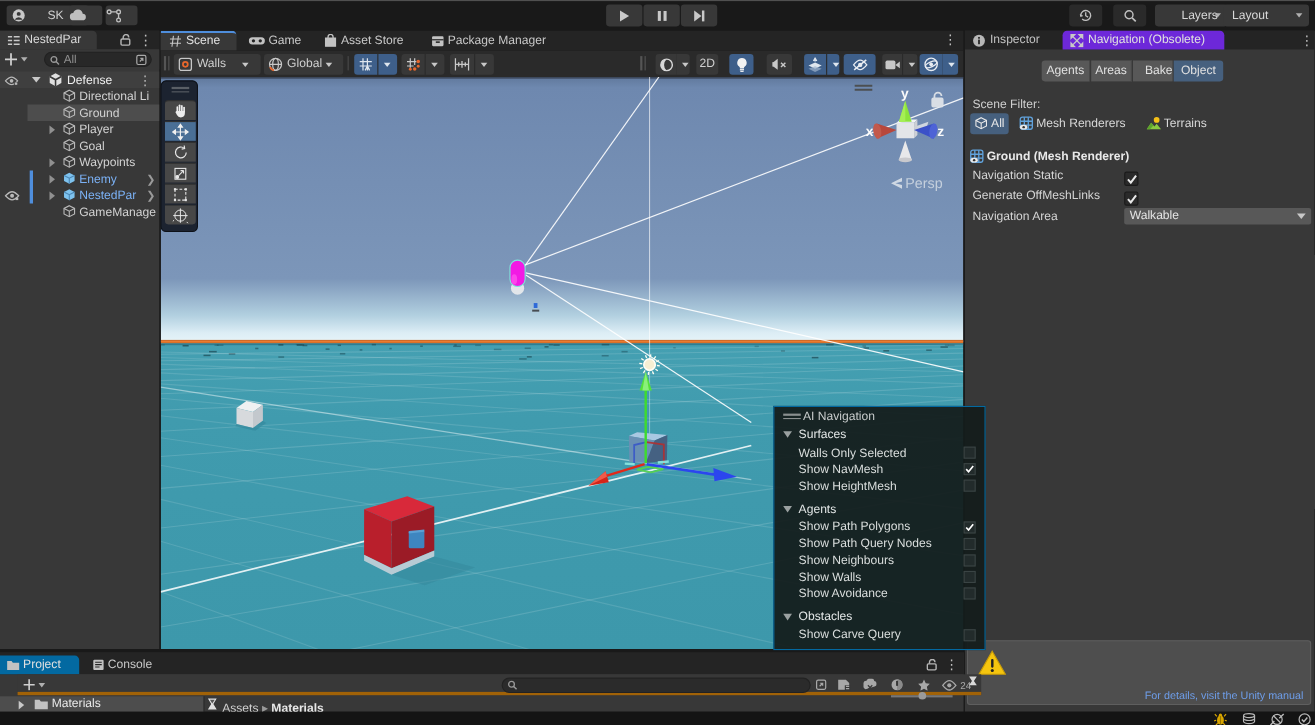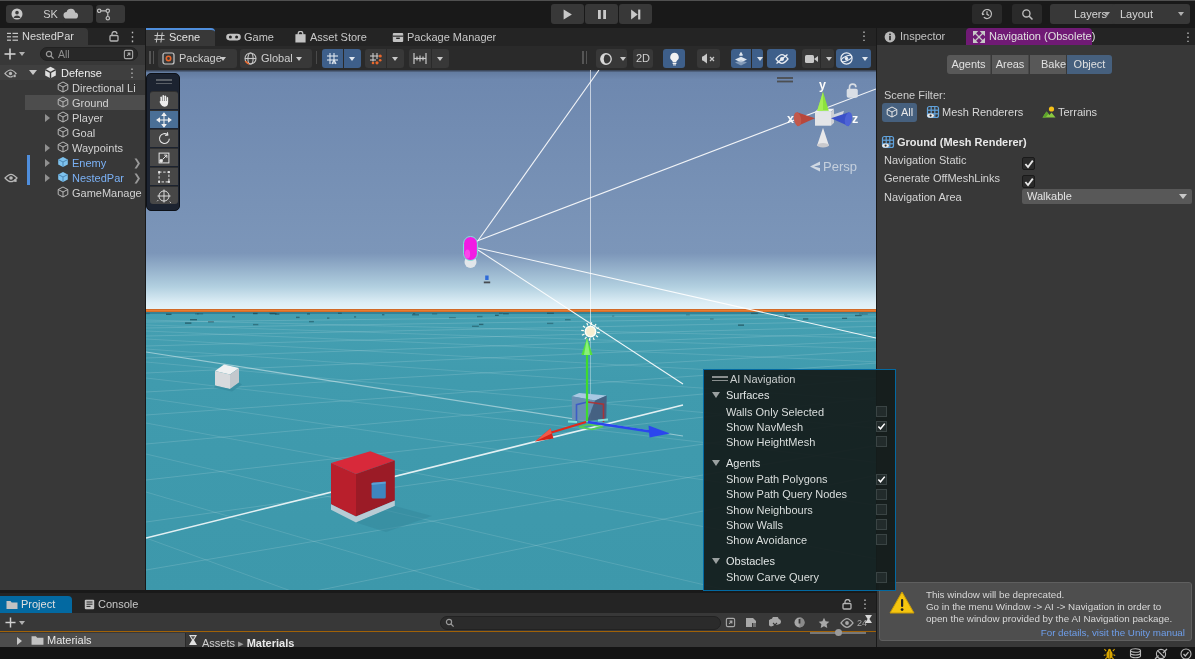--- a/index.html
+++ b/index.html
@@ -256,21 +256,21 @@
 </div>
 
 <div class="abs" style="left:146px;top:46px;width:730px;height:24px;background:#2a2a2a">
  <div class="abs" style="left:3px;top:5px;width:1.5px;height:13px;background:#555"></div>
  <div class="abs" style="left:6.5px;top:5px;width:1.5px;height:13px;background:#555"></div>
  <div class="btn" style="left:12px;top:3px;width:79px;height:19px">
    <svg width="13" height="13" viewBox="0 0 13 13" style="position:absolute;left:4px;top:3px">
           <rect x="1" y="1" width="11" height="11" rx="2" fill="none" stroke="#c8c8c8" stroke-width="1.2"></rect>
           <circle cx="6.5" cy="6.5" r="2.2" fill="none" stroke="#e8672c" stroke-width="1.6"></circle>
         </svg>
-   <span class="abs" style="left:21px;top:3px;color:#cfcfcf">Package</span>
+   <span class="abs" style="left:21px;top:3px;color:#cfcfcf">Walls</span>
         <span class="abs" style="left:62px;top:8px;width:0;height:0;border-left:3.5px solid transparent;border-right:3.5px solid transparent;border-top:4.5px solid #c8c8c8"></span>
  </div>
  <div class="btn" style="left:94px;top:3px;width:72px;height:19px">
    <svg width="13" height="13" viewBox="0 0 13 13" style="position:absolute;left:4px;top:3px">
           <g fill="none" stroke="#c8c8c8" stroke-width="1.1">
             <circle cx="6.5" cy="6.5" r="5.5"></circle>
             <ellipse cx="6.5" cy="6.5" rx="2.6" ry="5.5"></ellipse>
             <line x1="1" y1="6.5" x2="12" y2="6.5"></line>
           </g>
           <path d="M1.5 9 a5.5 5.5 0 0 0 3.5 3" stroke="#e8672c" stroke-width="1.8" fill="none"></path>
@@ -689,21 +689,21 @@
 <div class="abs" style="left:877px;top:28px;width:318px;height:619px;background:#383838">
  <div class="abs" style="left:0;top:0;width:318px;height:17px;background:#242424"></div>
  <div class="abs" style="left:0;top:0;width:88px;height:17px">
   <svg width="12" height="12" viewBox="0 0 12 12" style="position:absolute;left:7px;top:2.5px">
           <circle cx="6" cy="6" r="5.4" fill="#b8b8b8"></circle>
           <rect x="5.2" y="5" width="1.6" height="4.2" fill="#242424"></rect>
           <rect x="5.2" y="2.6" width="1.6" height="1.6" fill="#242424"></rect>
         </svg>
   <span class="tx" style="left:23px;top:2px;color:#c2c2c2">Inspector</span>
  </div>
- <div class="abs" style="left:89px;top:0;width:126px;height:17px;background:#701a75;border-radius:4px 4px 0 0">
+ <div class="abs" style="left:89px;top:0;width:147px;height:17px;background:#6d28d9;border-radius:4px 4px 0 0">
   <svg width="12" height="12" viewBox="0 0 12 12" style="position:absolute;left:7px;top:2.5px">
           <g stroke="#c8c8c8" stroke-width="1.2" fill="#c8c8c8">
             <line x1="2" y1="2" x2="10" y2="10"></line>
             <line x1="10" y1="2" x2="2" y2="10"></line>
             <polygon points="0.5,0.5 4,0.5 0.5,4"></polygon>
             <polygon points="11.5,0.5 8,0.5 11.5,4"></polygon>
             <polygon points="0.5,11.5 4,11.5 0.5,8"></polygon>
             <polygon points="11.5,11.5 8,11.5 11.5,8"></polygon>
           </g>
         </svg>
@@ -780,23 +780,20 @@
    <span class="tx" style="left:5px;top:0.5px;color:#e4e4e4">Walkable</span>
    <span class="abs" style="right:5px;top:5px;width:0;height:0;border-left:4px solid transparent;border-right:4px solid transparent;border-top:5px solid #c8c8c8"></span>
  </div>
 
  <div class="abs" style="left:2px;top:554px;width:313px;height:59px;background:#4e4e4e;border:1px solid #5f5f5f;border-radius:3px">
    <svg width="26" height="23" viewBox="0 0 26 23" style="position:absolute;left:9px;top:8px">
           <polygon points="13,1 25,22 1,22" fill="#f5c50e" stroke="#c89b08" stroke-width="1"></polygon>
           <rect x="12" y="8" width="2.2" height="8" rx="1" fill="#222"></rect>
           <circle cx="13.1" cy="18.6" r="1.4" fill="#222"></circle>
         </svg>
-   <div class="abs" style="left:46px;top:6px;font-size:9.8px;line-height:12.2px;color:#d8d8d8">
-     This window will be deprecated.<br>Go in the menu Window -&gt; AI -&gt; Navigation in order to<br>open the window provided by the AI Navigation package.
-   </div>
    <div class="abs" style="right:6px;top:44px;font-size:9.8px;color:#6e9eea">For details, visit the Unity manual</div>
  </div>
 </div>
 <div class="abs" style="left:876px;top:28px;width:1px;height:619px;background:#191919"></div>
 
 <div class="abs" style="left:0;top:593px;width:876px;height:54px;background:#383838">
  <div class="abs" style="left:0;top:0;width:876px;height:20px;background:#242424"></div>
  <div class="abs" style="left:0;top:3px;width:72px;height:17px;background:#0369a1;border-radius:0 4px 0 0">
    <svg width="12" height="10" viewBox="0 0 12 10" style="position:absolute;left:6px;top:3.5px">
           <path d="M0.5 1 h4 l1.2 1.5 h5.8 v6.5 h-11z" fill="#c2c2c2"></path>
@@ -813,21 +810,21 @@
       </svg>
  <span class="tx" style="left:98px;top:4.5px;color:#c8c8c8">Console</span>
  <svg width="10" height="11" viewBox="0 0 10 11" style="position:absolute;left:842px;top:6px">
         <g fill="none" stroke="#b4b4b4" stroke-width="1.3">
           <rect x="1" y="4.5" width="8" height="5.5" rx="1"></rect>
           <path d="M3 4.5 V3 a2.5 2.5 0 0 1 5 0"></path>
         </g>
       </svg>
  <span class="abs" style="left:859px;top:4px;font-size:12px;color:#c0c0c0">⋮</span>
 
- <div class="abs" style="left:0;top:20px;width:876px;height:19px;background:#383838;border-bottom:1px solid #a16207">
+ <div class="abs" style="left:16px;top:20px;width:876px;height:19px;background:#383838;border-bottom:3px solid #a16207">
    <svg width="11" height="11" viewBox="0 0 12 12" style="position:absolute;left:5px;top:4px">
           <g stroke="#d0d0d0" stroke-width="1.6">
             <line x1="6" y1="0.5" x2="6" y2="11.5"></line>
             <line x1="0.5" y1="6" x2="11.5" y2="6"></line>
           </g>
         </svg>
    <span class="abs" style="left:19px;top:8px;width:0;height:0;border-left:3.5px solid transparent;border-right:3.5px solid transparent;border-top:4.5px solid #b0b0b0"></span>
    <div class="abs" style="left:440px;top:2.5px;width:281px;height:14px;background:#2b2b2b;border:1px solid #222;border-radius:8px">
      <svg width="10" height="10" viewBox="0 0 10 10" style="position:absolute;left:4px;top:1.5px">
             <circle cx="4" cy="4" r="2.6" fill="none" stroke="#999" stroke-width="1.2"></circle>

